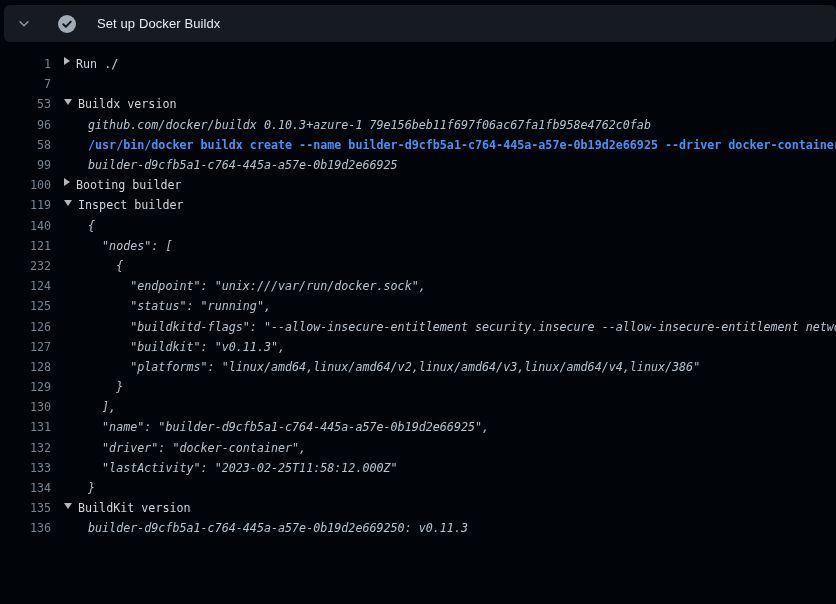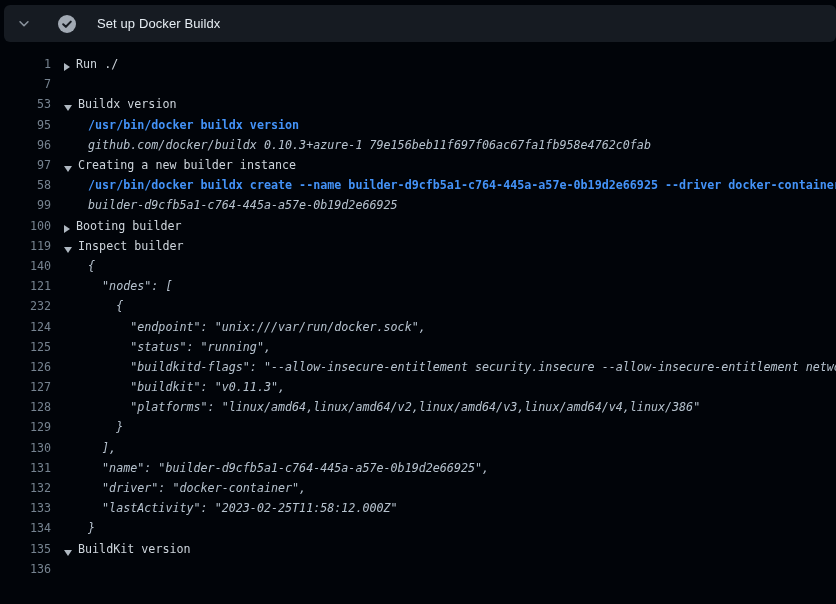--- a/index.html
+++ b/index.html
@@ -67,21 +67,21 @@
   }
   .line-num{
     width:51px;
     flex:none;
     text-align:right;
     color:var(--num-color);
     cursor:pointer;
   }
   .line-content{
     display:flex;
-    align-items:flex-end;
+    align-items:flex-start;
     white-space:pre;
     overflow:hidden;
     flex:1;
   }
   .type-group-collapsed .line-content,
   .type-group-expanded .line-content{
     padding-left:13px;
     color:var(--group-color);
     cursor:pointer;
   }
@@ -139,31 +139,23 @@
     <span class="line-num">1</span>
     <span class="line-content"><span class="tri tri-right"></span><span>Run ./</span></span>
   </div>
     <div class="line-row type-group-collapsed">
     <span class="line-num">7</span>
   </div>
     <div class="line-row type-group-expanded">
     <span class="line-num">53</span>
     <span class="line-content"><span class="tri tri-down"></span><span>Buildx version</span></span>
   </div>
-    <div class="line-row type-command">
-    <span class="line-num">95</span>
-    <span class="line-content"><span>/usr/bin/docker buildx version</span></span>
-  </div>
     <div class="line-row type-output">
     <span class="line-num">96</span>
     <span class="line-content"><span>github.com/docker/buildx 0.10.3+azure-1 79e156beb11f697f06ac67fa1fb958e4762c0fab</span></span>
-  </div>
-    <div class="line-row type-group-expanded">
-    <span class="line-num">97</span>
-    <span class="line-content"><span class="tri tri-down"></span><span>Creating a new builder instance</span></span>
   </div>
     <div class="line-row type-command">
     <span class="line-num">58</span>
     <span class="line-content"><span>/usr/bin/docker buildx create --name builder-d9cfb5a1-c764-445a-a57e-0b19d2e66925 --driver docker-container</span></span>
   </div>
     <div class="line-row type-output">
     <span class="line-num">99</span>
     <span class="line-content"><span>builder-d9cfb5a1-c764-445a-a57e-0b19d2e66925</span></span>
   </div>
     <div class="line-row type-group-collapsed">
@@ -229,14 +221,15 @@
     <div class="line-row type-output">
     <span class="line-num">134</span>
     <span class="line-content"><span>}</span></span>
   </div>
     <div class="line-row type-group-expanded">
     <span class="line-num">135</span>
     <span class="line-content"><span class="tri tri-down"></span><span>BuildKit version</span></span>
   </div>
     <div class="line-row type-output">
     <span class="line-num">136</span>
+    <span class="line-content"><span>builder-d9cfb5a1-c764-445a-a57e-0b19d2e669250: v0.11.3</span></span>
   </div>
   </div>
 
 </body></html>

